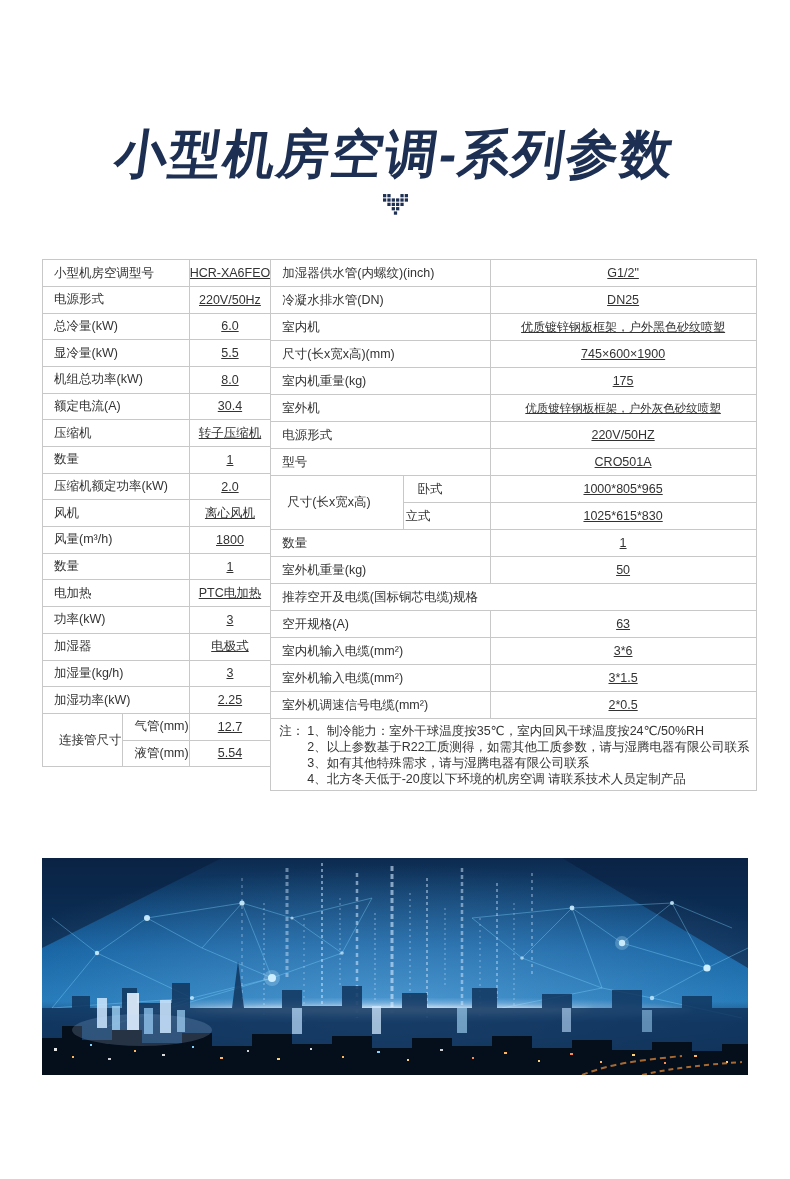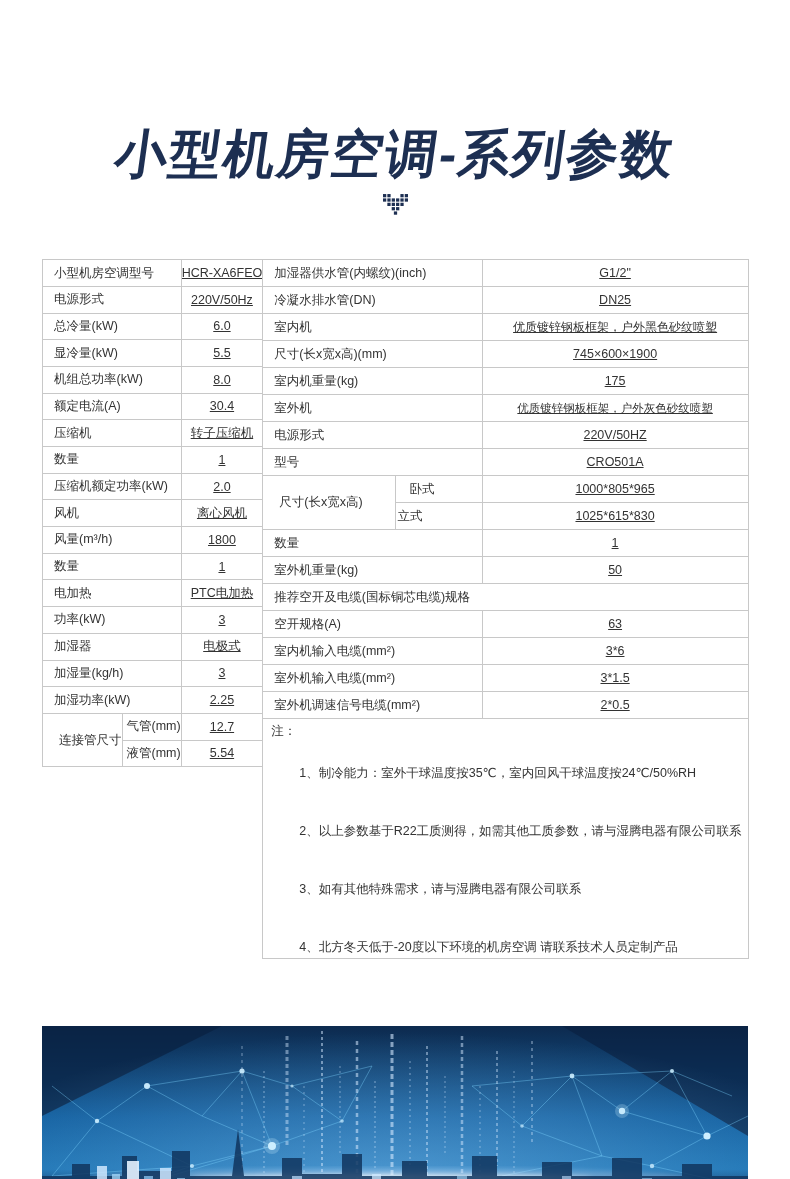--- a/index.html
+++ b/index.html
@@ -39,35 +39,35 @@
   table.spec.right { margin-left:-1px; }
   table.spec td {
     border:1px solid #c8c8c8;
     font-size:12.5px;
     color:#333;
     overflow:hidden;
   }
   tr.r { height:26.7px; }
   tr.rr { height:27px; }
   td.lbl { text-align:left; padding-left:11px; white-space:nowrap; }
-  td.sub { text-align:left; padding-left:4px; white-space:nowrap; }
+  td.sub { text-align:left; padding-left:12px; white-space:nowrap; }
   td.val { text-align:center; white-space:nowrap;text-decoration:underline; }
   td.group { text-align:left; padding-left:16px; white-space:nowrap; }
   td.section { text-align:left; padding-left:11px; white-space:nowrap;margin-left:12px; }
   td.notes {
     vertical-align:top;
     padding:4px 6px 3px 8px;
     font-size:9.5px;
     color:#444;
     line-height:1.28;
   }
   .note-flex { display:flex; }
   .note-prefix { flex:0 0 auto; margin-right:3px; }
   .note-lines { flex:1 1 auto; }
-  .note-lines div { white-space:nowrap;margin-top:42px; }
+  .note-lines div { white-space:nowrap; }
 
   
   .banner {
     margin:67px 0 0 42px;
     width:706px; height:217px;
     line-height:0;
   }
 </style>
 </head>
 <body>

